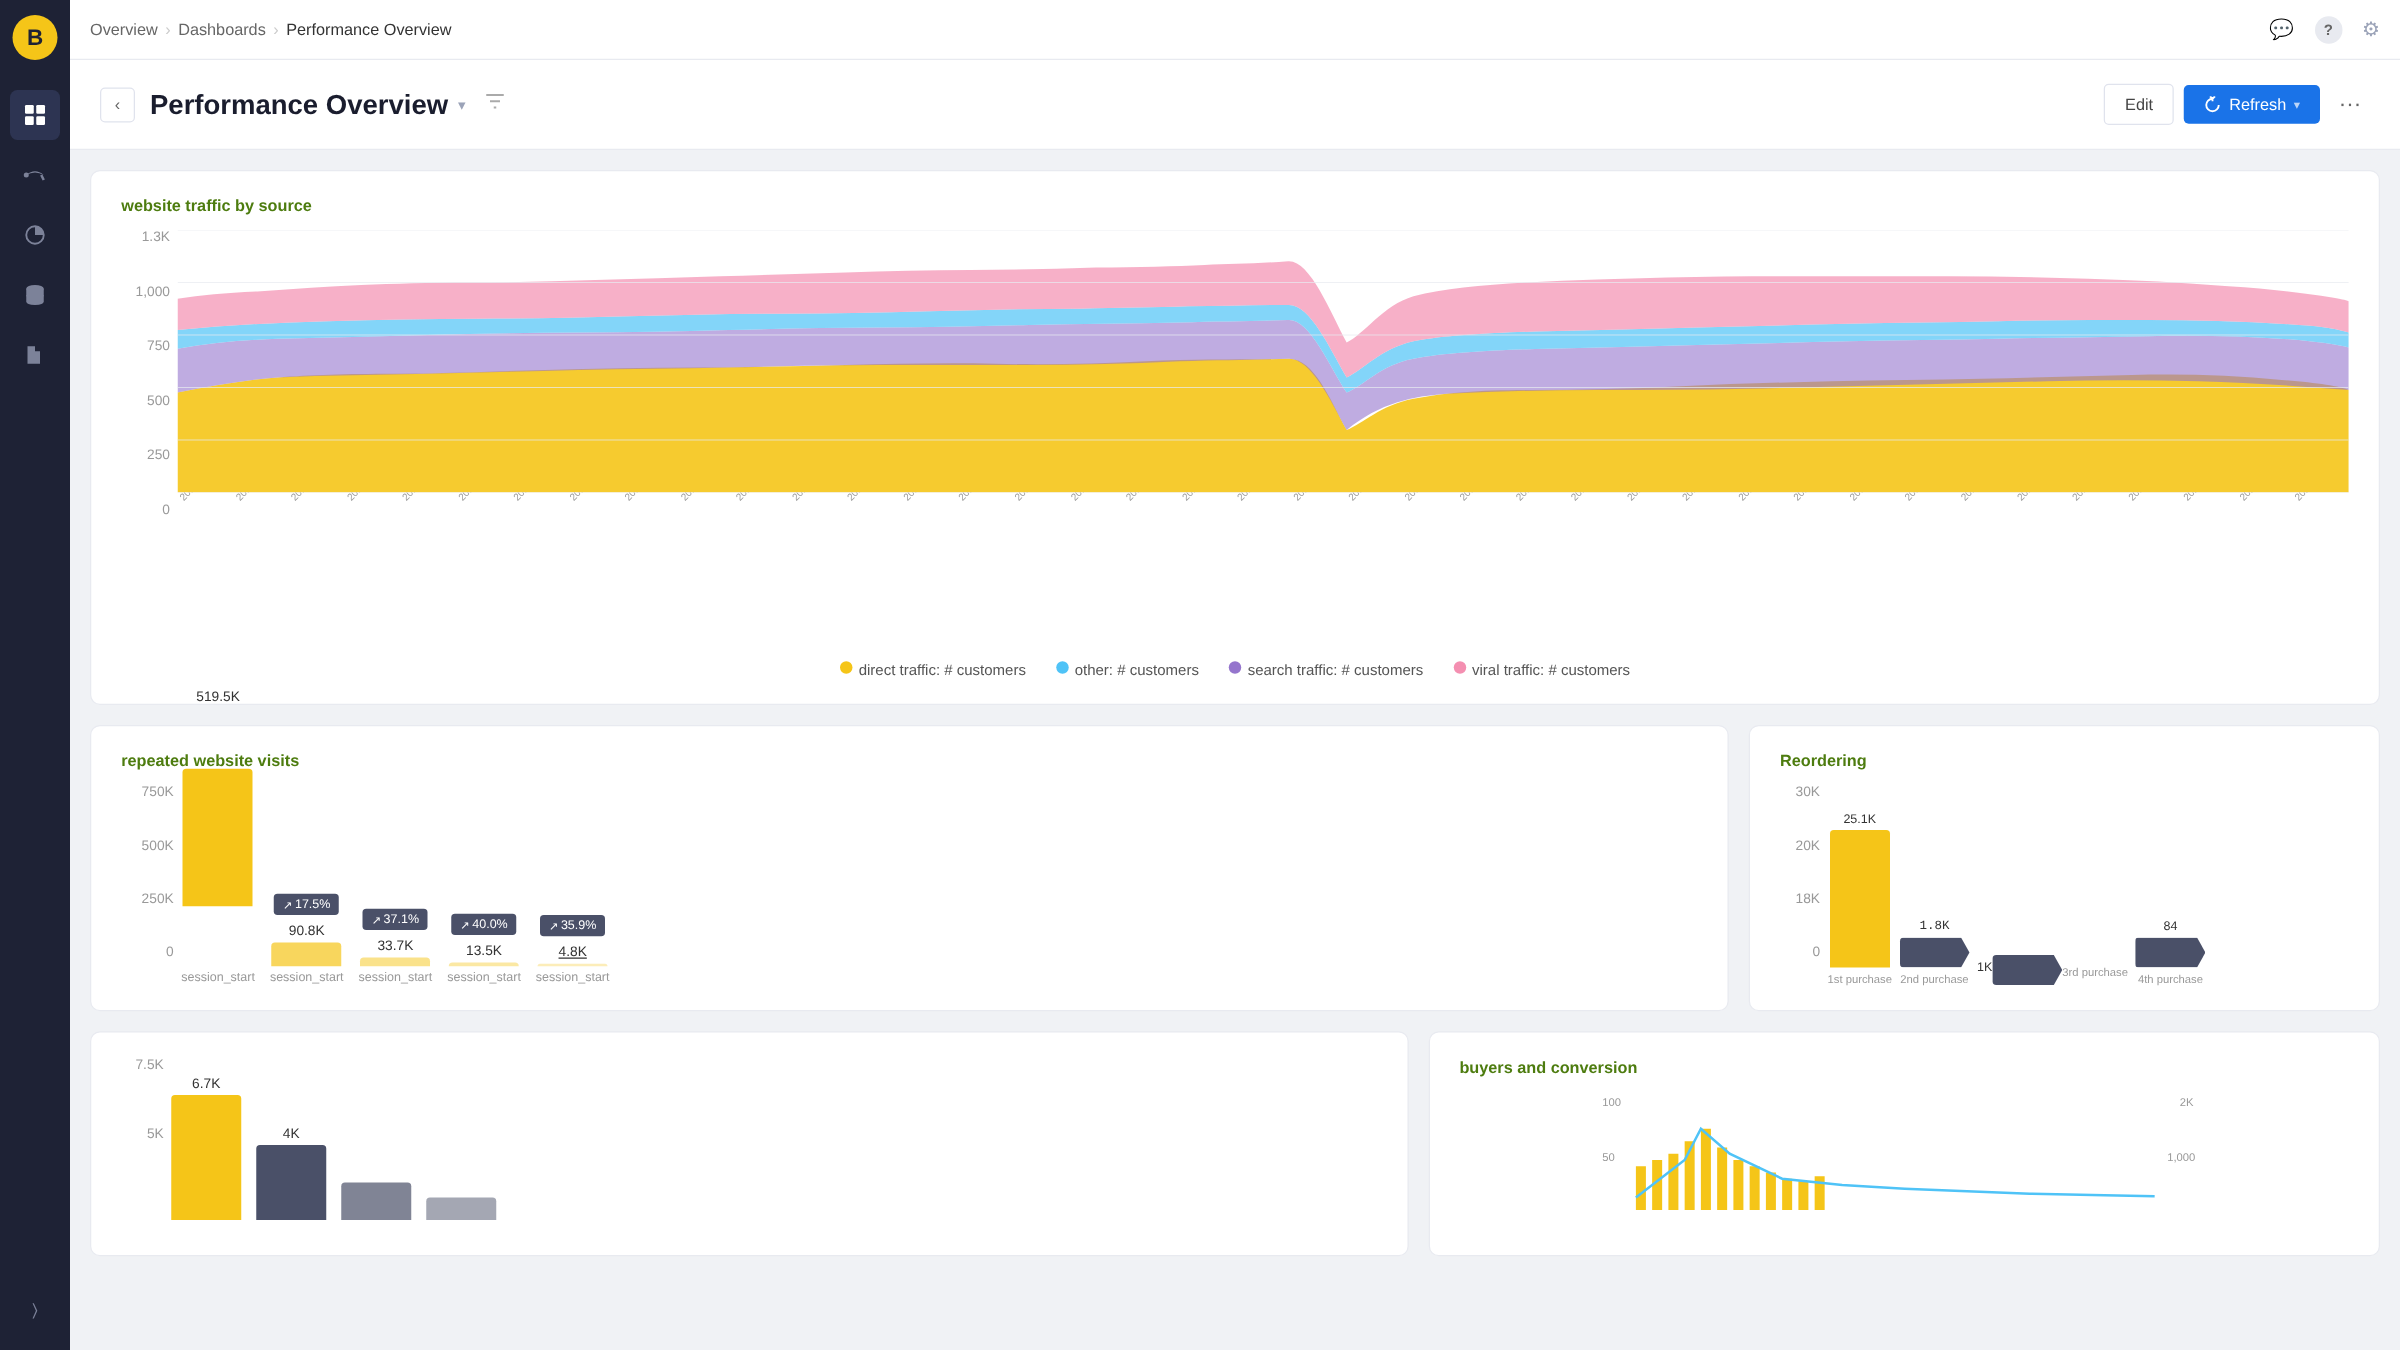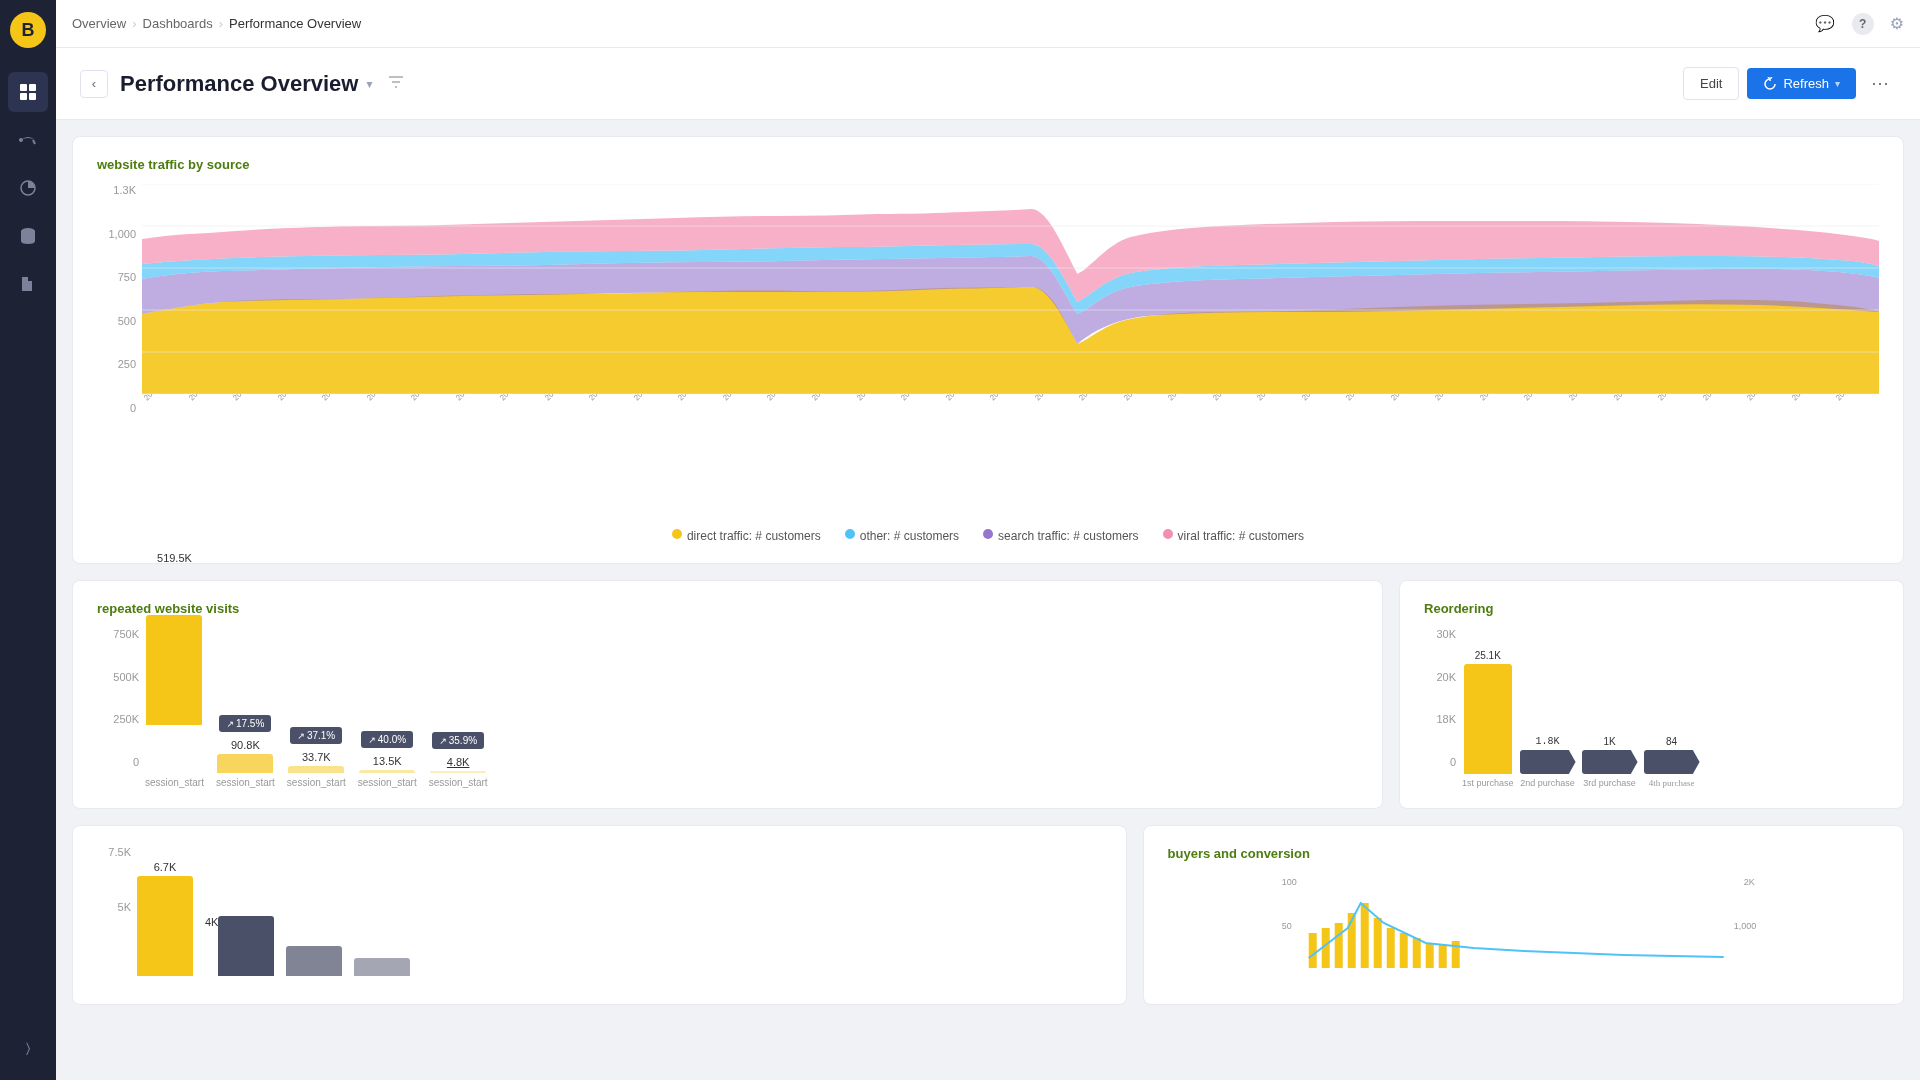--- a/index.html
+++ b/index.html
@@ -513,30 +513,30 @@
               <div style="width:48px;height:110px;background:#f5c518;border-radius:3px 3px 0 0;"></div>
               <span style="font-size:9px;color:#999;margin-top:4px;text-align:center;">1st purchase</span>
             </div>
 
             <div style="display:flex;flex-direction:column;align-items:center;">
               <span style="font-size:10px;color:#333;margin-bottom:3px;font-family:Liberation Mono, monospace;">1.8K</span>
               <div style="width:56px;height:24px;background:#4a5068;border-radius:3px;clip-path:polygon(0 0,88% 0,100% 50%,88% 100%,0 100%);display:flex;align-items:center;justify-content:center;"></div>
               <span style="font-size:9px;color:#999;margin-top:4px;text-align:center;">2nd purchase</span>
             </div>
 
-            <div style="display:flex;flex-direction:column;align-items:center;">
+            <div style="display:flex;flex-direction:row;align-items:center;">
               <span style="font-size:10px;color:#333;margin-bottom:3px;">1K</span>
               <div style="width:56px;height:24px;background:#4a5068;border-radius:3px;clip-path:polygon(0 0,88% 0,100% 50%,88% 100%,0 100%);display:flex;align-items:center;justify-content:center;"></div>
               <span style="font-size:9px;color:#999;margin-top:4px;text-align:center;">3rd purchase</span>
             </div>
 
             <div style="display:flex;flex-direction:column;align-items:center;">
               <span style="font-size:10px;color:#333;margin-bottom:3px;">84</span>
               <div style="width:56px;height:24px;background:#4a5068;border-radius:3px;clip-path:polygon(0 0,88% 0,100% 50%,88% 100%,0 100%);display:flex;align-items:center;justify-content:center;"></div>
-              <span style="font-size:9px;color:#999;margin-top:4px;text-align:center;font-family:Liberation Serif, serif;">4th purchase</span>
+              <span style="font-size:9px;color:#999;margin-top:4px;text-align:center;">4th purchase</span>
             </div>
           </div>
         </div>
       </div>
     </div>
 
     <div class="bottom-cards-row">
 
       <div class="card card-visitor">
         <div style="display:flex;height:130px;gap:0;">
@@ -545,21 +545,21 @@
               <span>5K</span>
               <span></span>
           </div>
           <div style="flex:1;display:flex;align-items:flex-end;gap:12px;">
 
             <div style="display:flex;flex-direction:column;align-items:center;">
               <span style="font-size:11px;color:#333;margin-bottom:3px;">6.7K</span>
               <div style="width:56px;height:100px;background:#f5c518;border-radius:3px 3px 0 0;"></div>
             </div>
 
-            <div style="display:flex;flex-direction:row;align-items:flex-start;position:relative;">
+            <div style="display:flex;flex-direction:column;align-items:center;position:relative;">
               <span style="font-size:11px;color:#333;margin-bottom:3px;">4K</span>
               <div style="width:56px;height:60px;background:#4a5068;border-radius:3px 3px 0 0;display:flex;align-items:center;justify-content:center;">
               </div>
             </div>
 
             <div style="display:flex;flex-direction:column;align-items:center;">
               <div style="width:56px;height:30px;background:#4a5068;border-radius:3px 3px 0 0;opacity:0.7;"></div>
             </div>
             <div style="display:flex;flex-direction:column;align-items:center;">
               <div style="width:56px;height:18px;background:#4a5068;border-radius:3px 3px 0 0;opacity:0.5;"></div>

